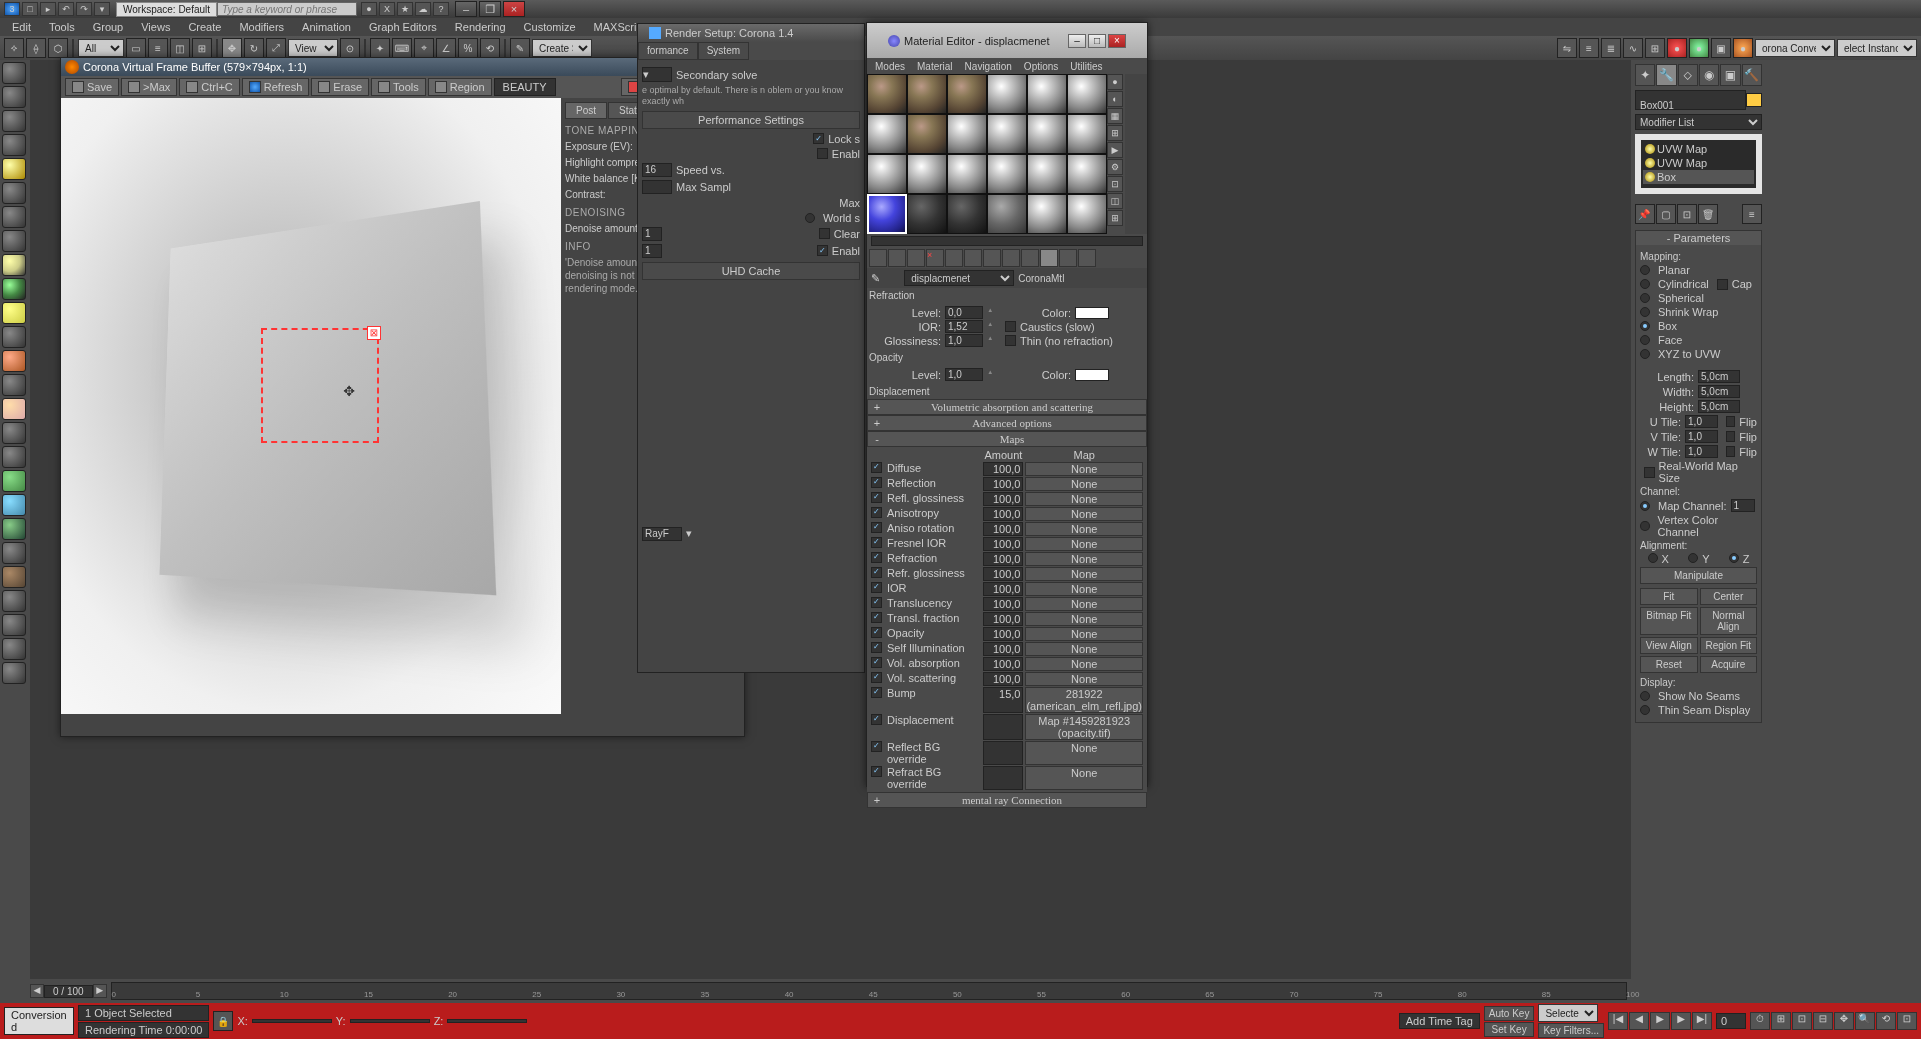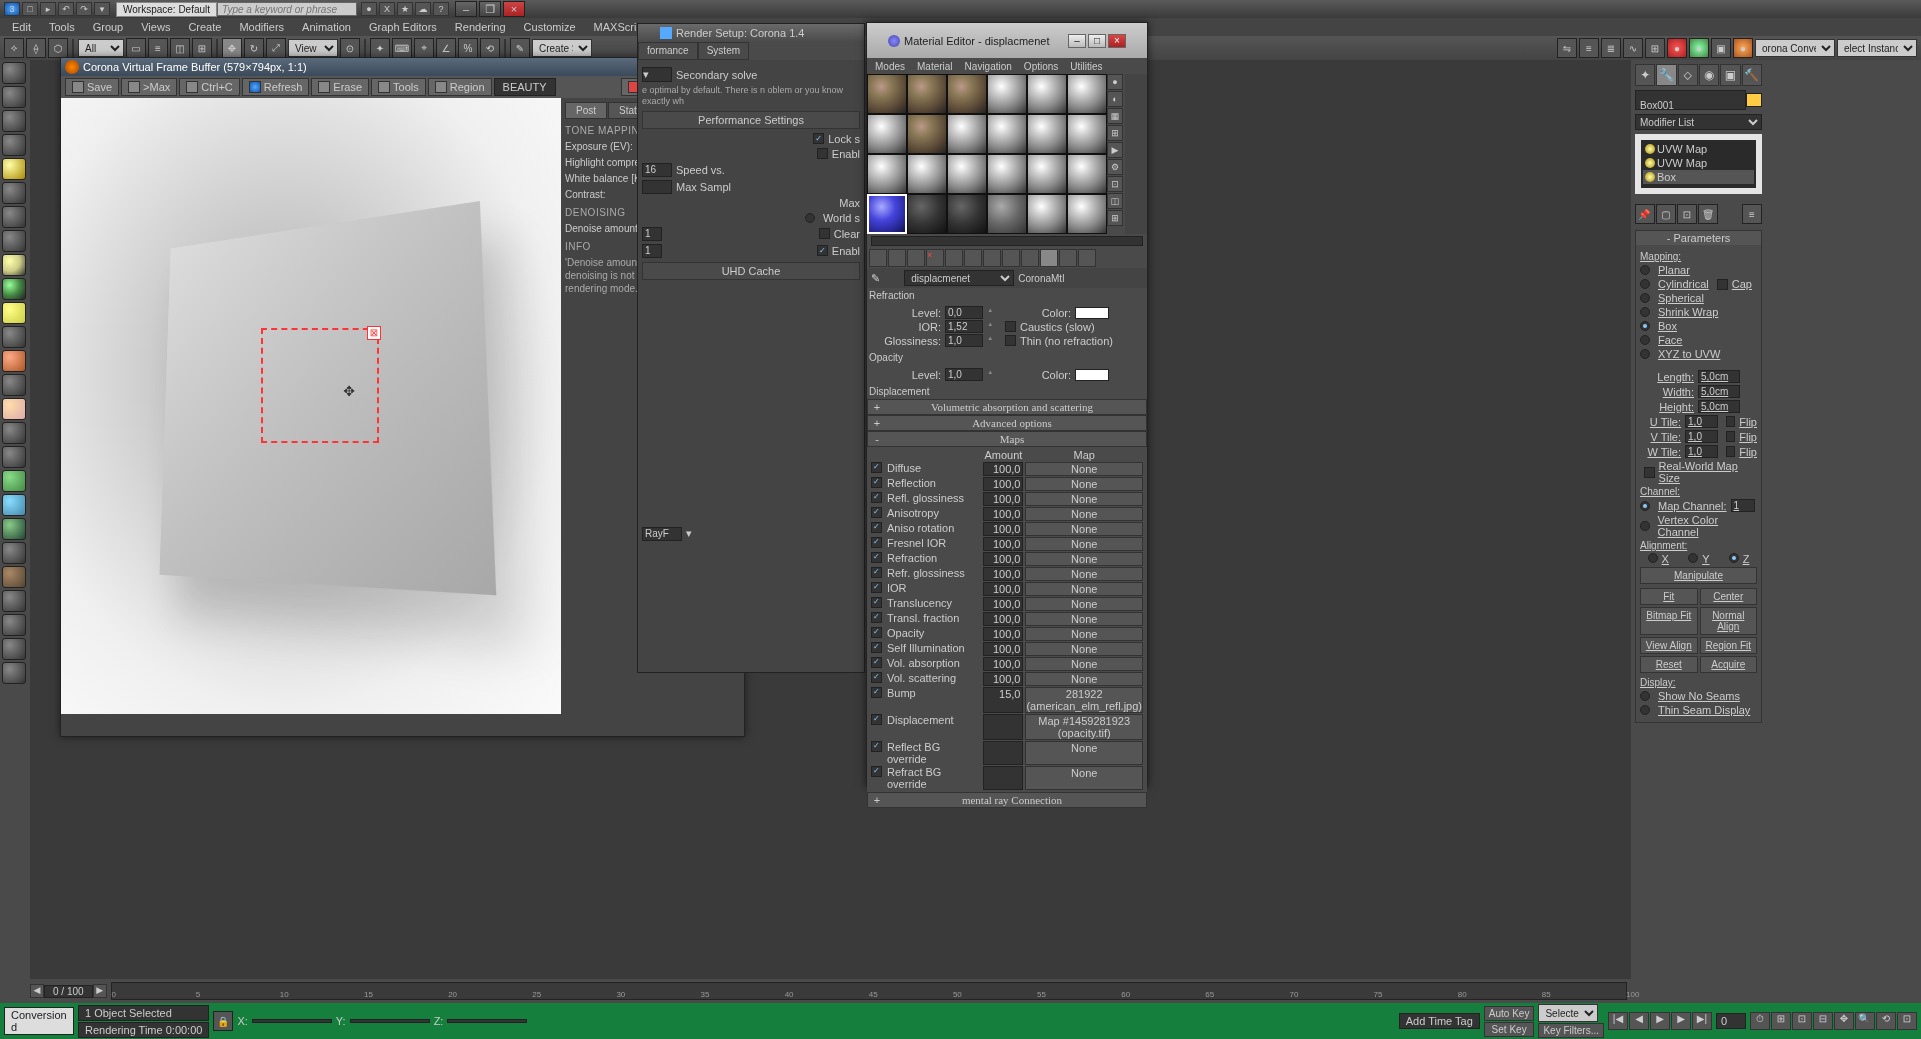--- a/index.html
+++ b/index.html
@@ -65,21 +65,21 @@
 .vfb-section-title { font-size: 10px; color: #aaa; margin: 6px 0 3px 0; letter-spacing: 0.5px; }
 .vfb-row { display: flex; justify-content: space-between; align-items: center; margin: 2px 0; }
 .vfb-row label { color: #ccc; font-size: 10px; }
 .vfb-spinner { width: 50px; height: 14px; background: #333; border: 1px solid #222; color: #ccc; font-size: 10px; text-align: left; padding: 0 2px; }
 .vfb-spin-btns { width: 10px; display: flex; flex-direction: column; }
 .vfb-spin-btns div { height: 7px; background: #555; border: 1px solid #333; font-size: 6px; text-align: center; line-height: 5px; cursor: pointer; }
 .vfb-info { font-size: 10px; color: #aaa; line-height: 1.3; margin-top: 4px; }
 
 
 .rs-window { position: absolute; left: 637px; top: 23px; width: 228px; height: 650px; background: #444; border: 1px solid #222; }
-.rs-titlebar { height: 18px; background: linear-gradient(#6a6a6a,#4a4a4a); display: flex; align-items: center; padding: 0 22px; }
+.rs-titlebar { height: 18px; background: linear-gradient(#6a6a6a,#4a4a4a); display: flex; align-items: center; padding: 0 11px; }
 .rs-titlebar .rs-icon { width: 12px; height: 12px; background: #5af; margin-right: 4px; }
 .rs-titlebar .rs-title { flex: 1; font-size: 11px; }
 .rs-tabs { display: flex; height: 18px; background: #4a4a4a; }
 .rs-tab { padding: 2px 8px; border: 1px solid #333; font-size: 10px; cursor: pointer; }
 .rs-body { padding: 4px; font-size: 10px; }
 .rs-body .rs-row { display: flex; align-items: center; gap: 4px; margin: 3px 0; font-size: 10px; }
 .rs-body .rs-section { background: #4a4a4a; border: 1px solid #333; padding: 2px 4px; text-align: center; margin: 4px 0; cursor: pointer; }
 .rs-check { width: 11px; height: 11px; background: #333; border: 1px solid #222; display: inline-block; }
 .rs-check.checked::after { content: '✓'; color: #8cf; font-size: 8px; display: block; text-align: center; line-height: 9px; }
 
@@ -132,40 +132,40 @@
 .cmd-tabicon.active { background: #888; }
 .cmd-namefield { width: 100%; height: 16px; background: #333; border: 1px solid #222; color: #ccc; font-size: 10px; padding: 9px 4px; margin-bottom: 4px; }
 .cmd-color { width: 16px; height: 14px; background: #ffcc44; border: 1px solid #222; float: right; cursor: pointer; }
 .cmd-dropdown { width: 100%; height: 16px; background: #333; border: 1px solid #222; color: #ccc; font-size: 10px; margin-bottom: 4px; }
 .cmd-stack { background: #2a2a2a; border: 6px solid #e5e5e5; min-height: 60px; padding: 2px; margin-bottom: 10px; }
 .cmd-stack-item { display: flex; align-items: center; gap: 2px; font-size: 10px; padding: 1px 2px; cursor: pointer; }
 .cmd-stack-item.selected { background: #555; }
 .cmd-stack-item .bulb { width: 10px; height: 10px; background: radial-gradient(#ffa,#a80); border-radius: 50%; }
 .cmd-rollout { border: 1px solid #333; margin-bottom: 4px; }
 .cmd-rollout-header { background: #555; padding: 1px; text-align: center; font-size: 10px; cursor: pointer; }
-.cmd-rollout-body { padding: 4px; text-decoration: underline; }
+.cmd-rollout-body { padding: 4px; }
 .cmd-group-title { font-size: 10px; color: #ccc; margin: 2px 0; }
 .cmd-radio { width: 10px; height: 10px; border-radius: 50%; background: #333; border: 1px solid #222; display: inline-block; margin-right: 4px; position: relative; cursor: pointer; }
 .cmd-radio.on::after { content: ''; position: absolute; left: 2px; top: 2px; width: 4px; height: 4px; background: #8cf; border-radius: 50%; }
 .cmd-row { display: flex; align-items: center; gap: 4px; margin: 2px 0; font-size: 10px; }
 .cmd-row label { width: 54px; text-align: right; }
 .cmd-row .spin { width: 42px; height: 13px; background: #333; border: 1px solid #222; font-size: 10px; padding: 0 2px; }
 .cmd-chk { width: 11px; height: 11px; background: #333; border: 1px solid #222; display: inline-block; margin-left: 4px; cursor: pointer; }
 .cmd-btn { background: #555; border: 1px solid #333; padding: 2px 4px; text-align: center; cursor: pointer; font-size: 10px; }
 .cmd-btngrid { display: grid; grid-template-columns: 1fr 1fr; gap: 2px; margin: 4px 0; }
 
 
 .timeline { position: absolute; left: 30px; right: 290px; bottom: 36px; height: 24px; background: #4a4a4a; display: flex; align-items: center; }
 .timeline .tl-nav { width: 14px; height: 14px; background: #555; border: 1px solid #333; text-align: center; font-size: 9px; cursor: pointer; }
 .timeline .tl-frame { padding: 0 8px; font-size: 10px; background: #333; border: 1px solid #222; }
 .timeline .tl-track { flex: 1; height: 18px; background: #3a3a3a; border: 1px solid #222; position: relative; margin: 0 4px; }
 .timeline .tl-tick { position: absolute; bottom: 0; font-size: 8px; color: #999; }
 
 
-.statusbar { position: absolute; left: 0; right: 0; bottom: 0; height: 36px; background: #15803d; display: flex; align-items: center; padding: 0 4px; gap: 4px; font-size: 10px; }
+.statusbar { position: absolute; left: 0; right: 0; bottom: 0; height: 36px; background: #b91c1c; display: flex; align-items: center; padding: 0 4px; gap: 4px; font-size: 10px; }
 .statusbar .status-field { background: #333; border: 1px solid #222; padding: 1px 6px; }
 .statusbar .xyz-field { width: 80px; background: #333; border: 1px solid #222; padding: 1px 4px; }
 .statusbar .play-btns { display: flex; gap: 1px; }
 .statusbar .play-btn { width: 20px; height: 18px; background: #555; border: 1px solid #333; text-align: center; font-size: 10px; cursor: pointer; }
 </style>
 </head>
 <body>
 
 <div class="titlebar">
   <div class="icons-left">

